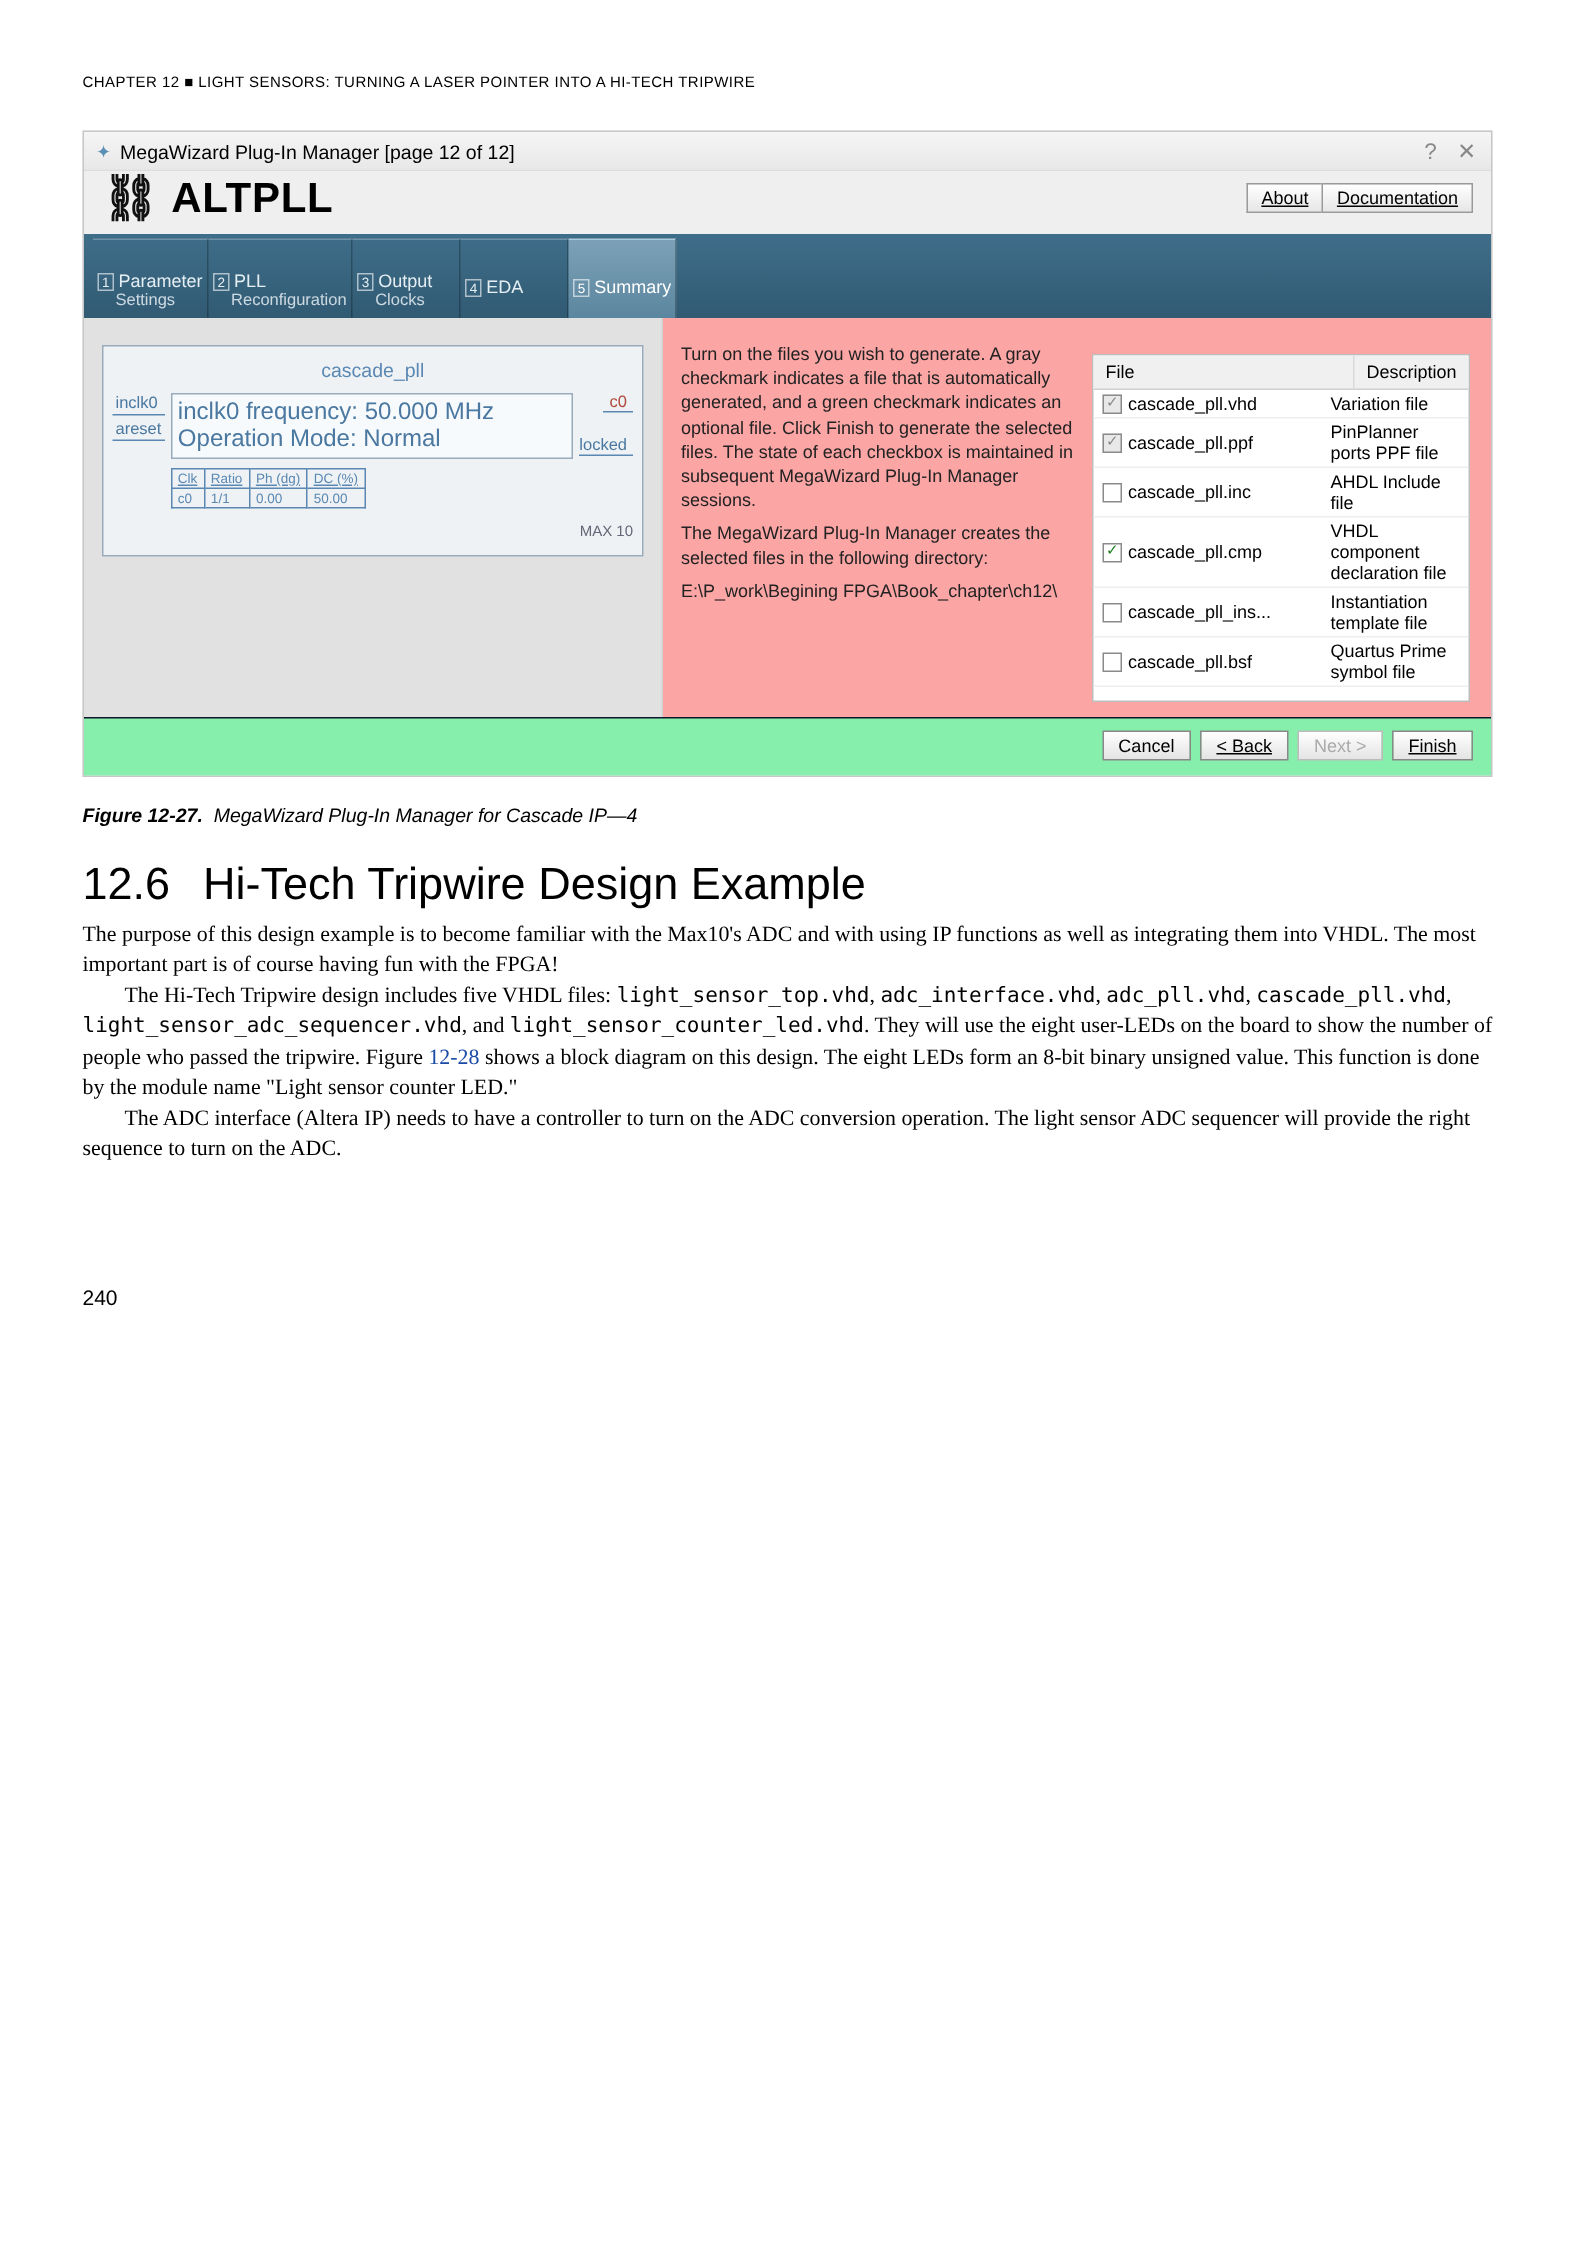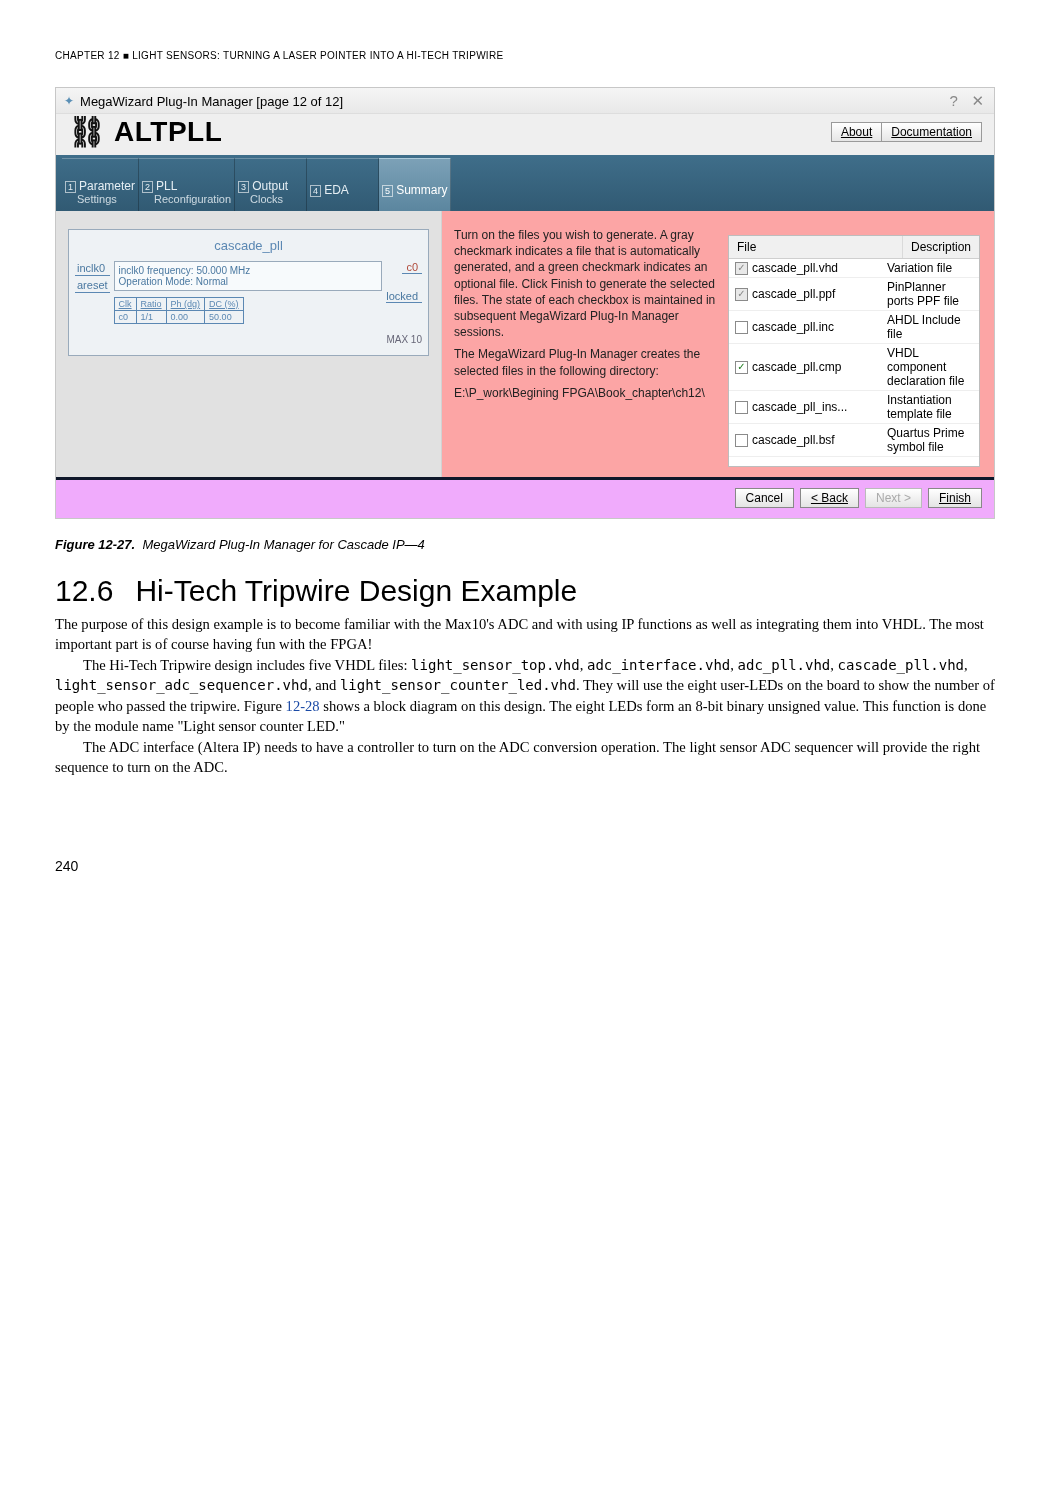--- a/index.html
+++ b/index.html
@@ -92,21 +92,21 @@
   .block-diagram {
     border: 1px solid #9ab; background:#eef2f5;
     padding: 8px 6px 10px 6px; position:relative;
     font-size:11px; color:#4a78a0;
   }
   .bd-title { text-align:center; color:#5b88b3; font-size:13px; margin:0 0 8px;}
   .bd-body { display:flex; align-items:flex-start; gap:4px; }
   .bd-col { display:flex; flex-direction:column; gap:2px;}
   .bd-sig { font-size:11px; border-bottom:1px solid #5b88b3; padding:1px 2px; }
   .bd-center { flex:1; }
-  .bd-info { border:1px solid #9ab; background:#f7fafc; padding:3px 4px; font-size:10px;}
+  .bd-info { border:1px solid #9ab; background:#f7fafc; padding:3px 4px; font-size:16px;}
   .bd-tbl { margin-top:6px; display:table; border-collapse:collapse; font-size:9px;}
   .bd-tbl div { display:table-row;}
   .bd-tbl span { display:table-cell; border:1px solid #5b88b3; padding:1px 4px; color:#5b88b3;}
   .bd-tbl .hd span { text-decoration: underline; }
   .bd-right { display:flex; flex-direction:column; align-items:flex-end;}
   .bd-out { font-size:11px; padding:0 4px; border-bottom:1px solid #5b88b3; color:#b04a3a;}
   .bd-locked { margin-top:16px; font-size:11px; border-bottom:1px solid #5b88b3; padding-right:4px;}
   .bd-max { text-align:right; font-size:10px; margin-top:10px; color:#667; }
   .main-panel {
     flex:1; padding: 16px 14px 10px 12px; background:#fca5a5;
@@ -127,22 +127,22 @@
   .ft-row .c2 { flex:1; padding:2px 8px; }
   .chk {
     width:13px; height:13px; border:1px solid #8a8a8a; display:inline-flex;
     align-items:center; justify-content:center; font-size:10px; line-height:1;
   }
   .chk.gray { background:#e8e8e8; color:#888; }
   .chk.green { background:#fff; color:#1c7a1c; }
   .chk.empty { background:#fff; }
   .filler { flex:1; min-height: 240px; }
   .footer-btns {
-    background:#f0abfc; padding:8px 12px 10px; display:flex; justify-content:flex-end; gap:6px;
-    border-top:3px solid #0f172a;
+    background:#86efac; padding:8px 12px 10px; display:flex; justify-content:flex-end; gap:6px;
+    border-top:1px solid #0f172a;
   }
   .fbtn {
     font-size:12px; padding:2px 10px;
     background:linear-gradient(#fff,#e4e4e4); border:1px solid #888; cursor:pointer;
   }
   .fbtn.disabled { color:#aaa; border-color:#bbb; }
   .fbtn u { text-decoration:underline; }
   .figcap { font-size:13px; margin: 4px 0 22px; }
   .figcap b { font-style: italic; font-weight:700; }
   .figcap .txt { font-style: italic; }

